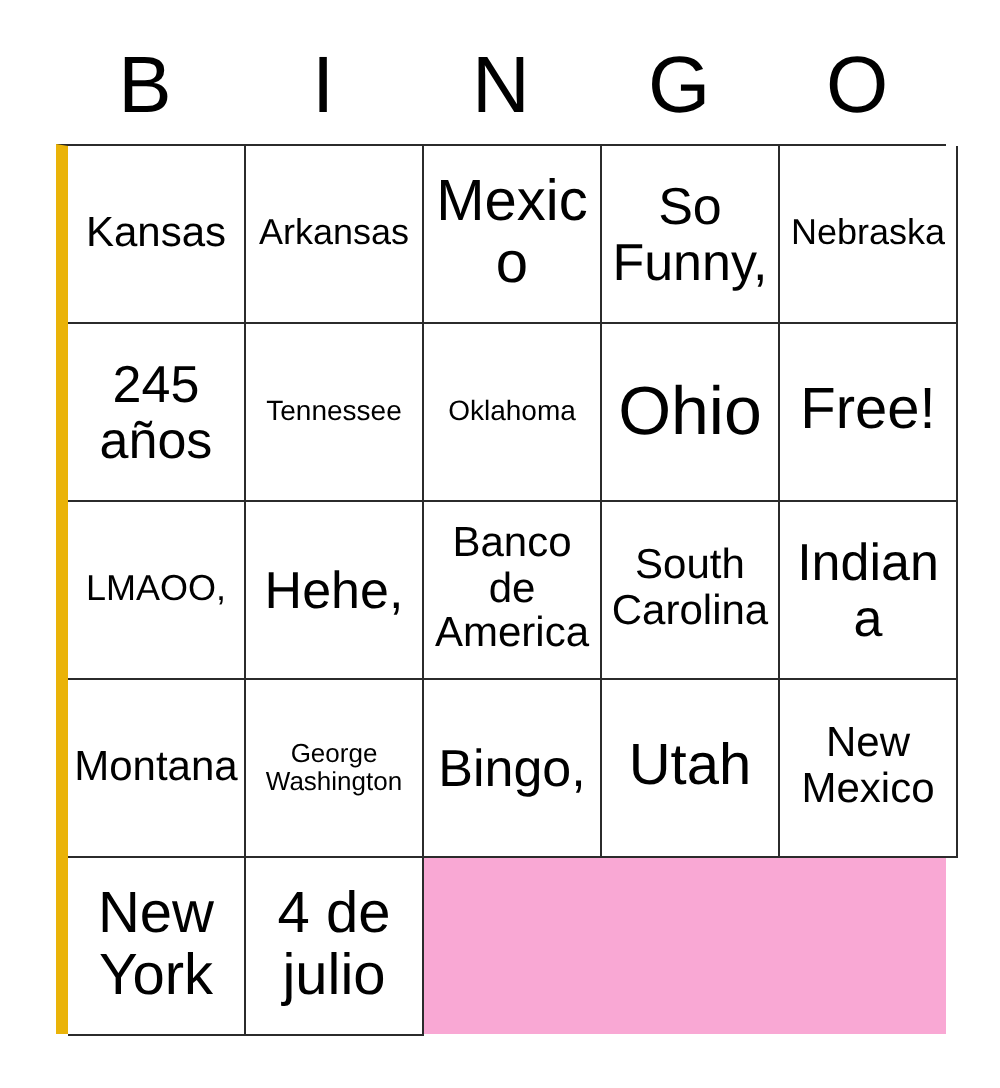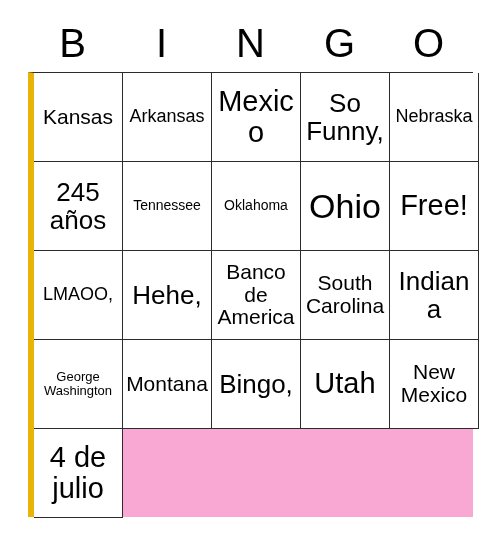--- a/index.html
+++ b/index.html
@@ -144,34 +144,37 @@
 
     <div class="cell fs-md">
       <span class="cell-text">Banco de America</span>
     </div>
     <div class="cell fs-md">
       <span class="cell-text">South Carolina</span>
     </div>
     <div class="cell fs-lg">
       <span class="cell-text">Indiana</span>
     </div>
+    <div class="cell fs-md">
+      <span class="cell-text">Montana</span>
+    </div>
     <div class="cell fs-xxs">
       <span class="cell-text">George Washington</span>
-    </div>
-    <div class="cell fs-md">
-      <span class="cell-text">Montana</span>
     </div>
 
     <div class="cell fs-lg">
       <span class="cell-text">Bingo,</span>
     </div>
     <div class="cell fs-xl">
       <span class="cell-text">Utah</span>
     </div>
     <div class="cell fs-md">
       <span class="cell-text">New Mexico</span>
     </div>
     <div class="cell fs-xl">
+      <span class="cell-text">New York</span>
+    </div>
+    <div class="cell fs-xl">
       <span class="cell-text">4 de julio</span>
     </div>
 
   </div>
 </div>
 
 </body></html>

